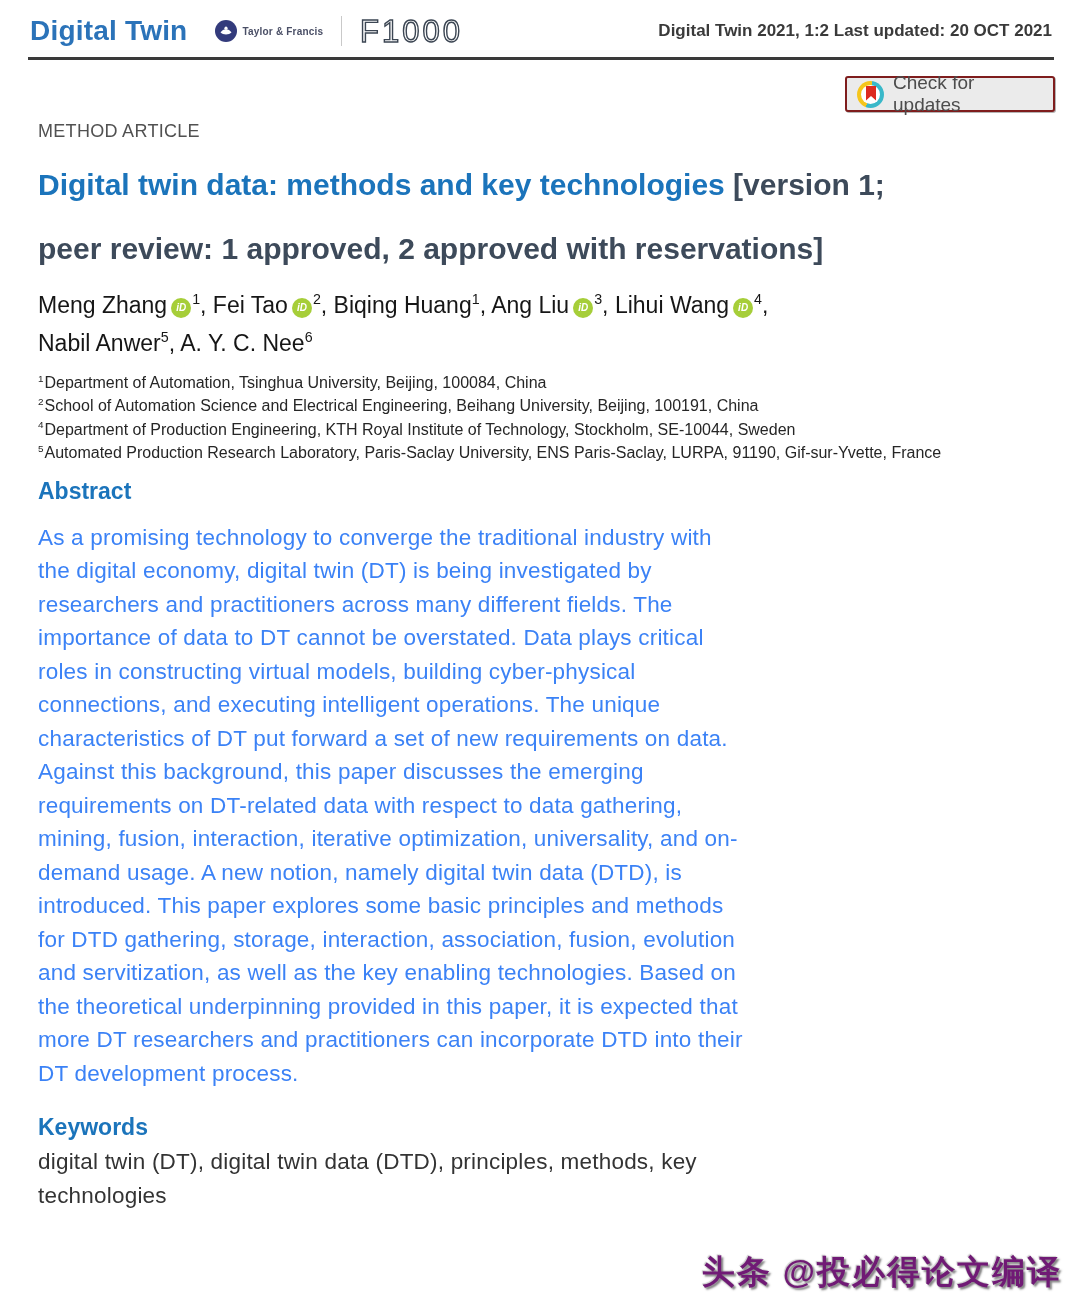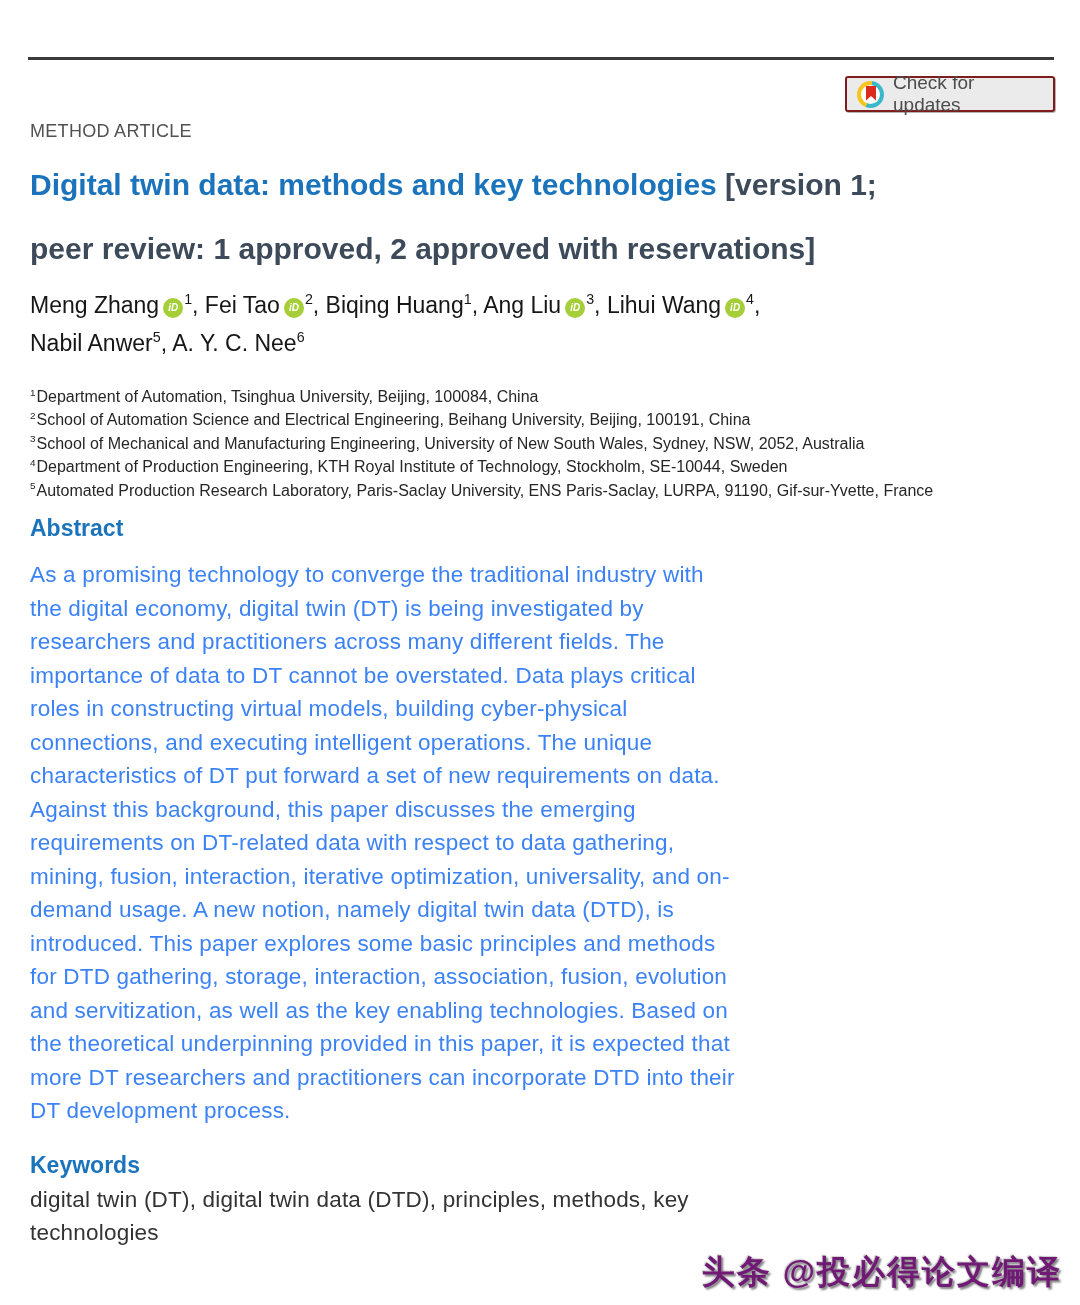--- a/index.html
+++ b/index.html
@@ -54,21 +54,21 @@
     position:absolute; inset:4px; background:#fff; border-radius:50%;
   }
   .cfu-bookmark {
     position:absolute; left:9px; top:5px; width:10px; height:15px;
     background:#dd2a1f;
     clip-path:polygon(0 0, 100% 0, 100% 100%, 50% 70%, 0 100%);
   }
   .cfu-label { font-size:19px; color:#4d4d4d; font-weight:500; }
 
   
-  .content { padding:0 30px; }
+  .content { padding:0 38px; }
 
   .article-type {
     margin-top:61px;
     font-size:18px; color:#515151; letter-spacing:0.3px;
   }
 
   .title {
     margin-top:11px;
     font-size:30px; font-weight:700; line-height:64px;
   }
@@ -84,21 +84,21 @@
     width:20px; height:20px; border-radius:50%;
     background:#a6ce39; color:#fff;
     font-size:10px; font-weight:700; font-style:italic;
     vertical-align:2px; margin:0 1px 0 4px;
   }
   .authors sup, .affiliations sup {
     font-size:62%; vertical-align:super; line-height:0;
   }
 
   .affiliations {
-    margin-top:23px;
+    margin-top:9px;
     font-size:16px; color:#262626; line-height:23.4px;
   }
   .affiliations sup { margin-right:1px; }
 
   .section-heading {
     font-size:23px; font-weight:700; color:#1b74bb;
   }
   .abstract-heading { margin-top:13px; }
   .abstract-text {
     margin-top:16px;
@@ -123,20 +123,40 @@
     font-family:"Liberation Sans", sans-serif;
     color:#701a75;
     text-shadow:2px 2px 2px rgba(125,125,125,0.95), -1px -1px 1px rgba(170,170,170,0.6);
     letter-spacing:2px;
   }
 </style>
 </head>
 <body>
 
 <div class="header">
+  <div class="header-row">
+    <span class="journal-logo">Digital Twin</span>
+
+    <span class="tf-block">
+      <svg class="tf-circle" viewBox="0 0 22 22">
+        <circle cx="11" cy="11" r="11" fill="#333b7c"></circle>
+        <path d="M5.5 12.5c2.5-4.5 8.5-4.5 11 0c-2.5 2.6-8.5 2.6-11 0z" fill="#ffffff"></path>
+        <circle cx="11" cy="8.2" r="1.6" fill="#ffffff"></circle>
+      </svg>
+      <span class="tf-name">Taylor &amp; Francis</span>
+    </span>
+
+    <span class="logo-divider"></span>
+
+    <svg class="f1000-logo" width="135" height="38" viewBox="0 0 135 38">
+      <text x="2" y="30" font-family="Liberation Sans, sans-serif" font-size="31" letter-spacing="3" fill="none" stroke="#3c4653" stroke-width="1.4">F1000</text>
+    </svg>
+
+    <span class="header-meta">Digital Twin 2021, 1:2 Last updated: 20 OCT 2021</span>
+  </div>
   <div class="header-rule"></div>
 </div>
 
 <div class="cfu-button">
   <span class="cfu-icon">
     <span class="cfu-white"></span>
     <span class="cfu-bookmark"></span>
   </span>
   <span class="cfu-label">Check for updates</span>
 </div>
@@ -153,21 +173,20 @@
         <span>iD</span>
       </span><sup>2</sup><span>, </span><span>Biqing Huang</span><sup>1</sup><span>, </span><span>Ang Liu</span><span class="orcid-badge">
         <span>iD</span>
       </span><sup>3</sup><span>, </span><span>Lihui Wang</span><span class="orcid-badge">
         <span>iD</span>
       </span><sup>4</sup><span>,</span><br><span>Nabil Anwer</span><sup>5</sup><span>, </span><span>A. Y. C. Nee</span><sup>6</sup></div>
 
   <div class="affiliations">
     <div><sup>1</sup><span>Department of Automation, Tsinghua University, Beijing, 100084, China</span></div>
     <div><sup>2</sup><span>School of Automation Science and Electrical Engineering, Beihang University, Beijing, 100191, China</span></div>
-    <div><sup>3</sup><span>School of Mechanical and Manufacturing Engineering, University of New South Wales, Sydney, NSW, 2052, Australia</span></div>
     <div><sup>4</sup><span>Department of Production Engineering, KTH Royal Institute of Technology, Stockholm, SE-10044, Sweden</span></div>
     <div><sup>5</sup><span>Automated Production Research Laboratory, Paris-Saclay University, ENS Paris-Saclay, LURPA, 91190, Gif-sur-Yvette, France</span></div>
   </div>
 
   <h2 class="section-heading abstract-heading">Abstract</h2>
   <div class="abstract-text">As a promising technology to converge the traditional industry with
 the digital economy, digital twin (DT) is being investigated by
 researchers and practitioners across many different fields. The
 importance of data to DT cannot be overstated. Data plays critical
 roles in constructing virtual models, building cyber-physical

